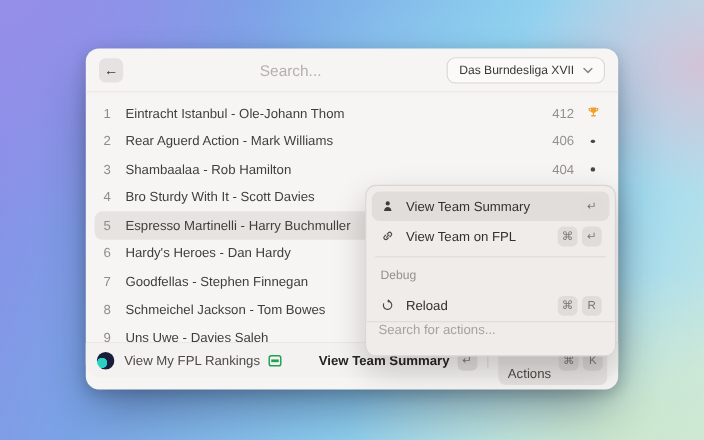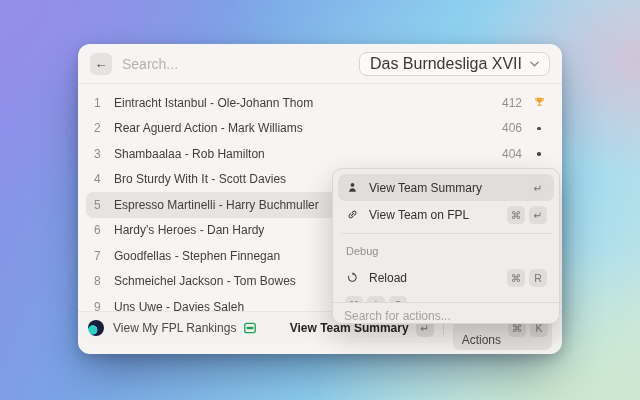--- a/index.html
+++ b/index.html
@@ -17,25 +17,25 @@
   .window {
     position:absolute; left:78px; top:44px; width:484px; height:310px;
     background:#f7f5f4; border-radius:12px;
     box-shadow:0 22px 45px -8px rgba(20,30,65,.45), 0 4px 14px rgba(0,0,0,.18);
   }
   
   .header { height:40px; display:flex; align-items:center; padding:0 12px; border-bottom:1px solid #e9e6e4; }
   .back-btn { width:22px; height:22px; border-radius:6px; background:#e6e2e1; border:none;
     display:flex; align-items:center; justify-content:center; font-size:13px; color:#3a3835; cursor:pointer; }
   .search-input { flex:1; border:none; background:transparent; outline:none; margin-left:10px;
-    font-size:14px; color:#a21caf; font-family:"Liberation Sans", sans-serif; }
+    font-size:14px; color:#a21caf; font-family:"Liberation Sans", sans-serif;text-align:center; }
   .search-input::placeholder { color:#b5b1ae; }
   .league-dd { display:flex; align-items:center; gap:8px; border:1px solid #d9d6d4; border-radius:8px;
     background:#fbfaf9; padding:4px 10px; height:24px; cursor:pointer; }
-  .league-dd-label { font-size:16px; color:#3a3835; }
+  .league-dd-label { font-size:11px; color:#3a3835; }
   
   .list { padding:6px 8px 0 8px; }
   .row { height:25.5px; display:flex; align-items:center; padding:0 8px; border-radius:7px; }
   .row.selected { background:#e7e3e1; }
   .row-rank { width:12px; font-size:12px; color:#8f8c88; flex:none; }
   .row-label { margin-left:8px; font-size:12px; color:#403e3b; flex:1; white-space:nowrap; overflow:hidden; }
   .row-points { font-size:12px; color:#94918d; margin-right:10px; }
   .row-marker { width:14px; display:flex; justify-content:center; align-items:center; flex:none; }
   .dot { width:3.5px; height:3.5px; border-radius:50%; background:#4a4845; }
   
@@ -58,21 +58,21 @@
     background:#efecea; border:1px solid #d9d5d3; border-radius:10px;
     box-shadow:0 12px 30px rgba(0,0,0,.2); display:flex; flex-direction:column; overflow:hidden; }
   .menu-items { flex:1; overflow:hidden; padding:5px; }
   .menu-item { height:27px; display:flex; align-items:center; padding:0 7px; border-radius:7px; cursor:pointer; }
   .menu-item.selected { background:#e1ddda; }
   .menu-item-icon { width:15px; display:flex; justify-content:center; margin-right:9px; flex:none; }
   .menu-item-label { flex:1; font-size:12px; color:#33312e; white-space:nowrap; }
   .menu-keys { display:flex; gap:4px; }
   .menu-sep { height:1px; background:#dfdbd9; margin:5px 3px; }
   .menu-section-label { font-size:11px; color:#93908c; padding:6px 8px 7px 8px; }
-  .menu-search { border-top:1px solid #ddd9d7; padding:0 11px; height:21px; display:flex; align-items:flex-end;
+  .menu-search { border-top:1px solid #ddd9d7; padding:0 11px; height:31px; display:flex; align-items:flex-start;
     background:#efecea; flex:none; }
   .menu-search input { border:none; background:transparent; outline:none; width:100%;
     font-size:12px; color:#3a3835; font-family:"Liberation Sans", sans-serif; }
   .menu-search input::placeholder { color:#a6a29f; }
   .icon-svg { display:block; }
 </style>
 </head>
 <body>
 
 <div class="window">

